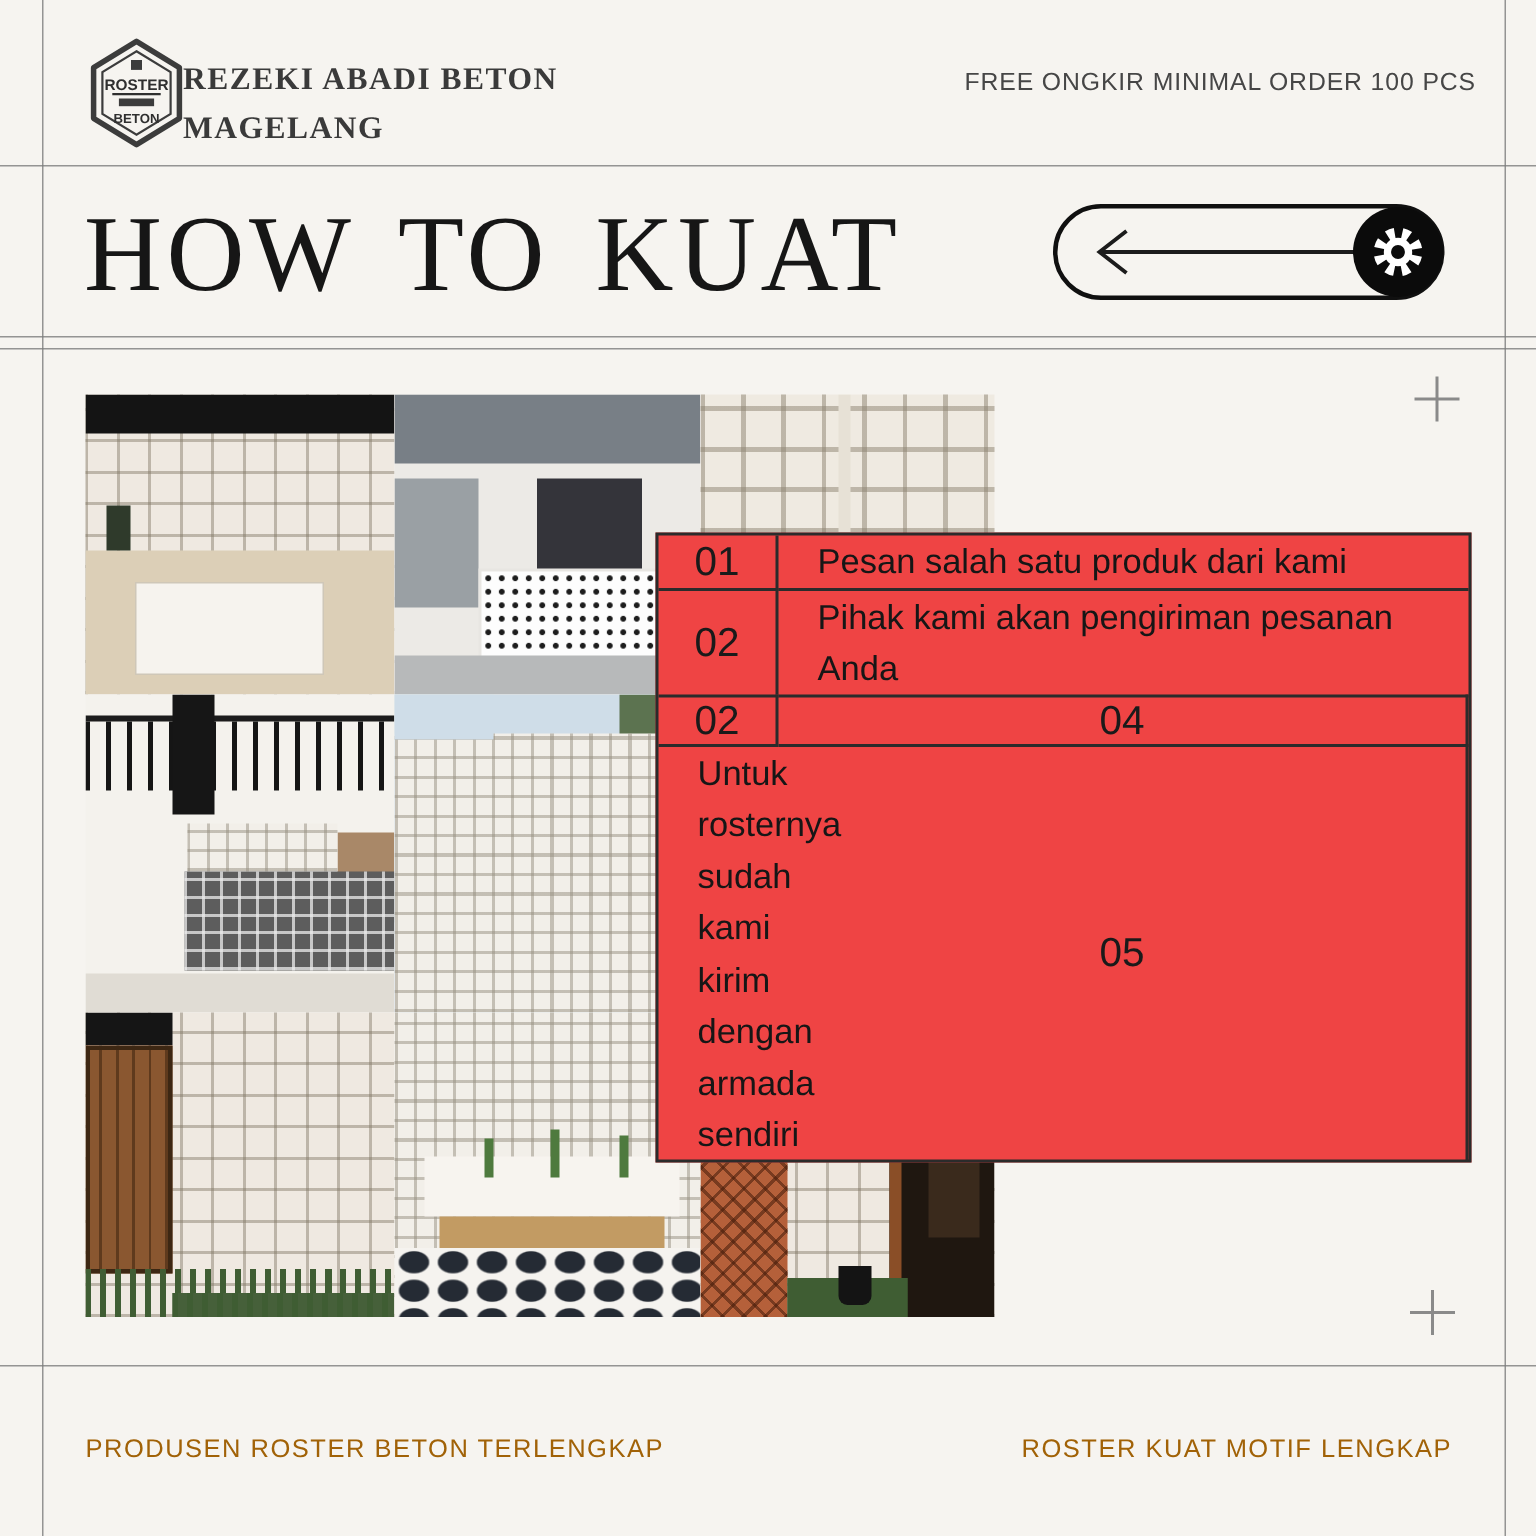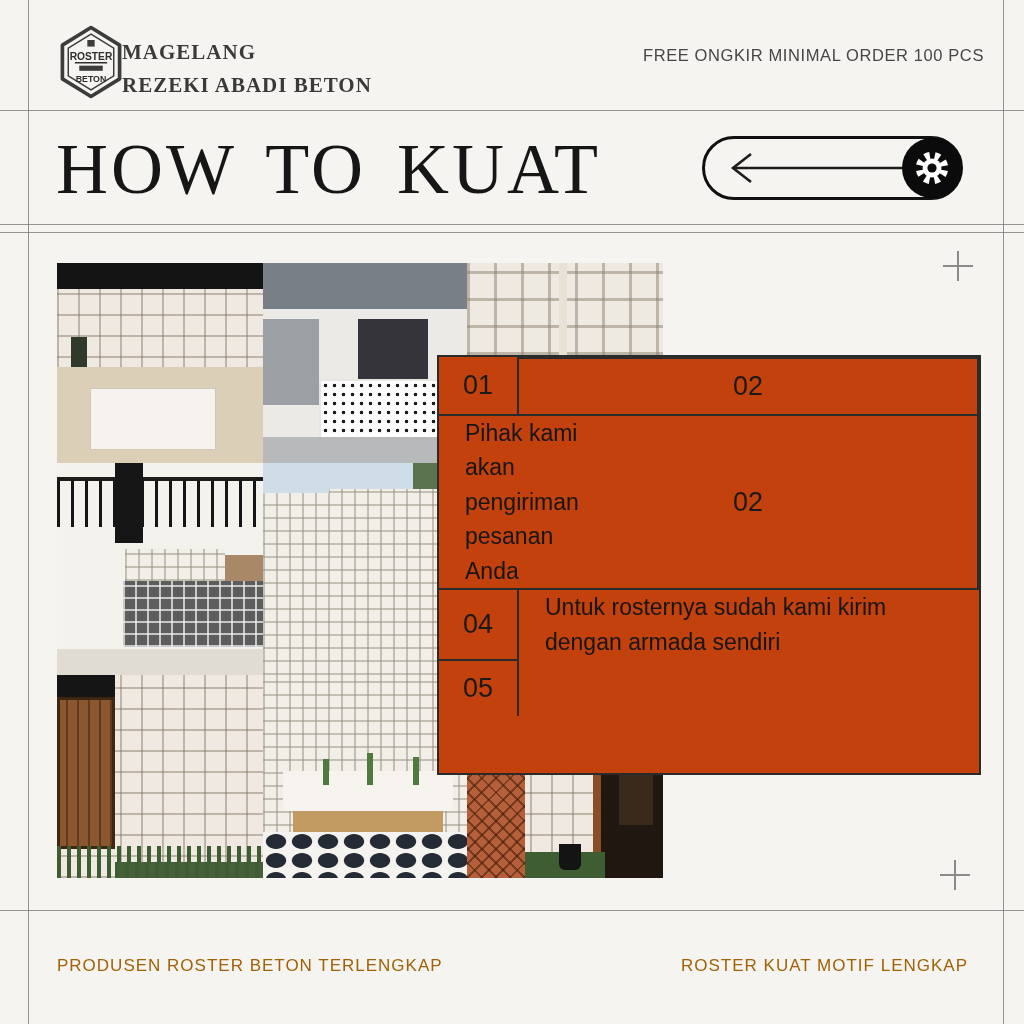--- a/index.html
+++ b/index.html
@@ -48,21 +48,21 @@
       repeating-linear-gradient(90deg,rgba(235,235,235,.75) 0 2px,transparent 2px 12px);}
   .dots{background-color:#fdfdfd;background-image:radial-gradient(#1d1d1d 28%,transparent 32%);background-size:9px 9px;}
   .wood{background:repeating-linear-gradient(90deg,#8a5730 0 9px,#5f3a1d 9px 11px);}
   .blades{background-image:repeating-linear-gradient(90deg,#3f5d33 0 4px,transparent 4px 10px);}
   .stones{background-color:#f5f3ef;background-image:radial-gradient(#252b34 52%,transparent 58%);background-size:26px 19px;}
   .lattice{background-color:#b5603a;background-image:
       repeating-linear-gradient(45deg,rgba(70,28,10,.55) 0 2px,transparent 2px 10px),
       repeating-linear-gradient(-45deg,rgba(70,28,10,.55) 0 2px,transparent 2px 10px);}
 
   
-  .steps{position:absolute;left:437px;top:355px;width:544px;height:420px;background:#c2410c;
+  .steps{position:absolute;left:437px;top:355px;width:544px;height:420px;background:#ef4444;
          border:2px solid #2b2b2b;box-sizing:border-box;display:grid;
          grid-template-columns:80px 1fr;grid-template-rows:repeat(5,1fr);z-index:5;}
   .cell{display:flex;align-items:center;box-sizing:border-box;border-top:2px solid #2b2b2b;}
   .cell.r0{border-top:none;}
   .num{justify-content:center;font-size:27px;color:#1a1a1a;border-right:2px solid #2b2b2b;}
   .txt{padding:0 12px 0 26px;font-size:23px;line-height:1.5;color:#161616;}
 
   
   .foot{position:absolute;top:956px;font-size:17px;letter-spacing:1px;color:#a16207;}
   .foot.left{left:57px;}
@@ -83,22 +83,22 @@
   <svg class="logo" width="66" height="76" viewBox="0 0 90 100">
     <polygon points="45,3 84,27 84,73 45,97 6,73 6,27" fill="none" stroke="#3c3c3c" stroke-width="5" stroke-linejoin="round"></polygon>
     <polygon points="45,12 76,31 76,69 45,88 14,69 14,31" fill="none" stroke="#3c3c3c" stroke-width="2"></polygon>
     <rect x="40" y="20" width="10" height="9" fill="#3c3c3c"></rect>
     <text x="45" y="47" text-anchor="middle" font-family="Liberation Sans, sans-serif" font-size="14" font-weight="bold" fill="#2f2f2f">ROSTER</text>
     <line x1="23" y1="51" x2="67" y2="51" stroke="#2f2f2f" stroke-width="2"></line>
     <rect x="29" y="55" width="32" height="7" fill="#3c3c3c"></rect>
     <text x="45" y="77" text-anchor="middle" font-family="Liberation Sans, sans-serif" font-size="12" font-weight="bold" fill="#2f2f2f">BETON</text>
   </svg>
   <div class="brand">
+    <div>REZEKI ABADI BETON</div>
     <div>MAGELANG</div>
-    <div>REZEKI ABADI BETON</div>
   </div>
   <div class="promo">FREE ONGKIR MINIMAL ORDER 100 PCS</div>
 
   <h1 class="title">HOW TO KUAT</h1>
   <div class="pill">
     <svg class="arrow" width="180" height="36" viewBox="0 0 180 36">
       <line x1="6" y1="18" x2="176" y2="18" stroke="#1c1c1c" stroke-width="2.6"></line>
       <polyline points="24,4 6,18 24,32" fill="none" stroke="#1c1c1c" stroke-width="2.6"></polyline>
     </svg>
     <span class="gearwrap">
@@ -174,20 +174,21 @@
       <i class="lattice" style="left:0;top:0;width:58px;height:203px"></i>
       <i style="right:0;top:0;width:62px;height:203px;background:#1f1710;border-left:8px solid #8a4e27"></i>
       <i style="right:10px;top:30px;width:34px;height:120px;background:#3a2a1c"></i>
       <i class="blades" style="left:58px;bottom:0;width:80px;height:26px;background-color:#3f5d33"></i>
       <i style="left:92px;bottom:8px;width:22px;height:26px;background:#141414;border-radius:0 0 6px 6px"></i>
     </div>
   </div>
 
   <div class="steps">
     <div class="cell num r0">01</div>
+    <div class="cell txt r0">Pesan salah satu produk dari kami</div>
     <div class="cell num">02</div>
     <div class="cell txt">Pihak kami akan pengiriman pesanan Anda</div>
     <div class="cell num">02</div>
     <div class="cell num">04</div>
     <div class="cell txt">Untuk rosternya sudah kami kirim dengan armada sendiri</div>
     <div class="cell num">05</div>
   </div>
 
   <div class="foot left">PRODUSEN ROSTER BETON TERLENGKAP</div>
   <div class="foot right">ROSTER KUAT MOTIF LENGKAP</div>

